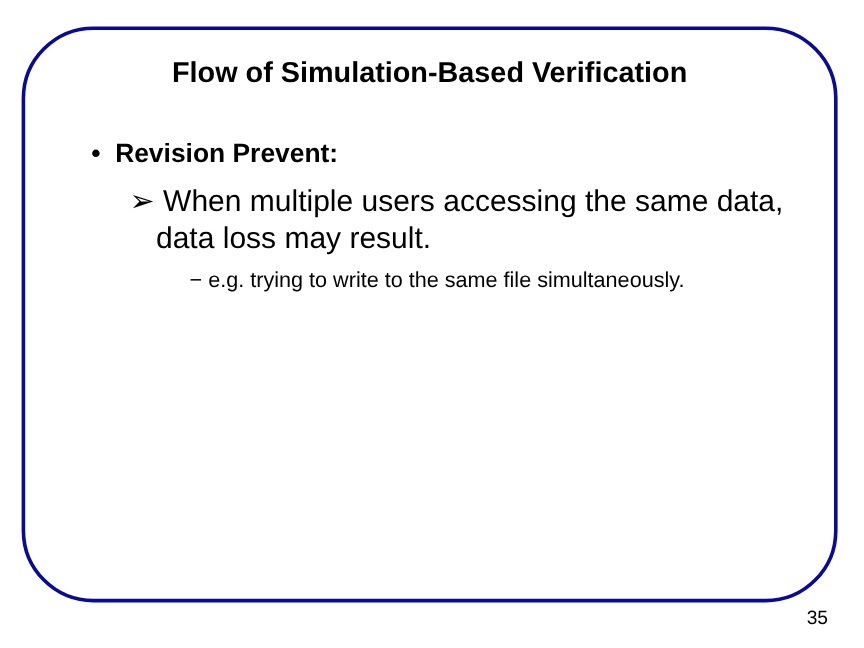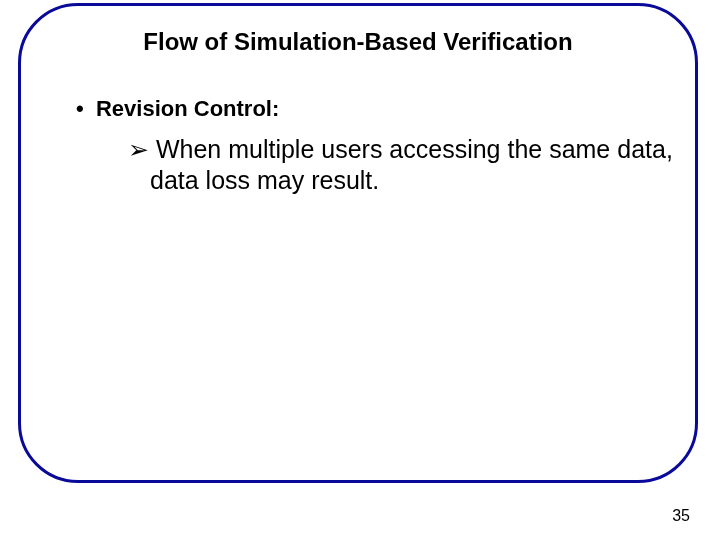--- a/index.html
+++ b/index.html
@@ -8,21 +8,21 @@
     width: 720px;
     height: 540px;
     background: #ffffff;
     font-family: Arial, Helvetica, sans-serif;
     overflow: hidden;
     position: relative;
   }
   .slide-frame {
     position: absolute;
     left: 18px;
-    top: 3px;
+    top: 22px;
     width: 680px;
     height: 480px;
     border: 3px solid #0a0a9a;
     border-radius: 60px;
     box-sizing: border-box;
   }
   .title {
     position: absolute;
     top: 22px;
     left: 0;
@@ -40,21 +40,21 @@
     color: #000;
   }
   .bullet-line {
     font-size: 22px;
     font-weight: bold;
     margin-bottom: 12px;
   }
   .sub-arrow-line {
     font-size: 25px;
     line-height: 1.25;
-    margin-left: 52px;
+    margin-left: 32px;
     text-indent: -22px;
     padding-left: 22px;
     margin-bottom: 6px;
   }
   .arrow-glyph {
     font-family: "Arial", sans-serif;
   }
   .dash-line {
     font-size: 18px;
     margin-left: 82px;
@@ -74,25 +74,28 @@
 </style>
 </head>
 <body>
 
 <div class="slide-frame">
   <div class="title">Flow of Simulation-Based Verification</div>
 
   <div class="content">
 
     <div class="bullet-line">
-      <span>•</span>&nbsp;&nbsp;<span>Revision Control:</span>
+      <span>•</span>&nbsp;&nbsp;<span>Revision Prevent:</span>
     </div>
 
     <div class="sub-arrow-line">
       <span class="arrow-glyph">➢</span> <span>When multiple users accessing the same data, data loss may result.</span>
     </div>
 
+    <div class="dash-line">
+      <span>−</span> <span>e.g. trying to write to the same file simultaneously.</span>
+    </div>
 
 
   </div>
 </div>
 
 <div class="page-number">35</div>
 
 </body></html>

